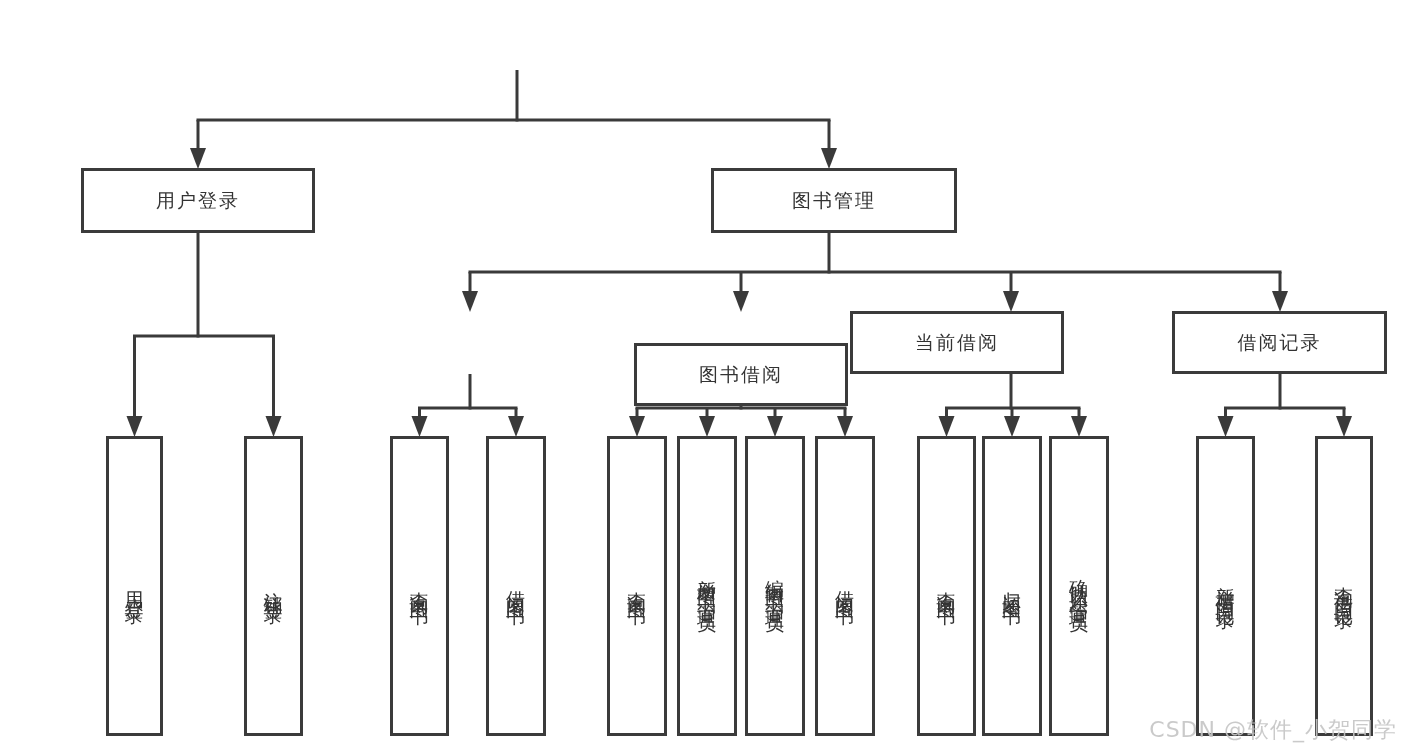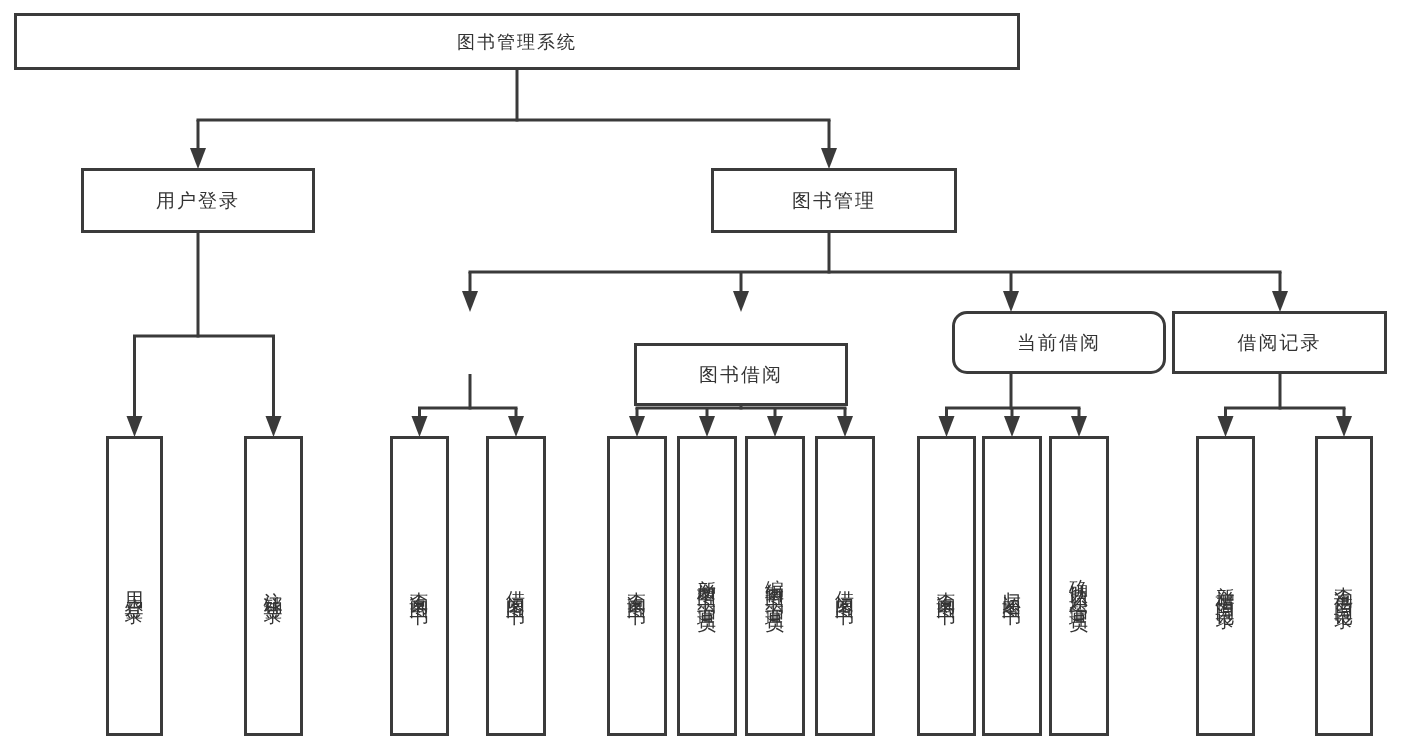--- a/index.html
+++ b/index.html
@@ -125,27 +125,26 @@
     <polygon points="1071,416 1087,416 1079,437"></polygon>
 
     <line x1="1280" y1="374" x2="1280" y2="409.5"></line>
     <line x1="1224" y1="408" x2="1345.5" y2="408"></line>
     <line x1="1225.5" y1="408" x2="1225.5" y2="417"></line>
     <polygon points="1217.5,416 1233.5,416 1225.5,437"></polygon>
     <line x1="1344" y1="408" x2="1344" y2="417"></line>
     <polygon points="1336,416 1352,416 1344,437"></polygon>
   </svg>
 
-  <div class="hbox root" style="left:14px; top:13px; width:1006px; height:57px;">图书管理系统</div>
 
   <div class="hbox" style="left:81px; top:168px; width:234px; height:65px;">用户登录</div>
   <div class="hbox" style="left:711px; top:168px; width:246px; height:65px;">图书管理</div>
 
   <div class="hbox" style="left:634px; top:311px; width:214px; height:63px;margin-top:32px;">图书借阅</div>
-  <div class="hbox" style="left:952px; top:311px; width:214px; height:63px;border-radius:15px;">当前借阅</div>
+  <div class="hbox" style="left:850px; top:311px; width:214px; height:63px;">当前借阅</div>
   <div class="hbox" style="left:1172px; top:311px; width:215px; height:63px;">借阅记录</div>
 
   <div class="vbox" style="left:106px; top:436px; width:57px; height:300px;">
     <span>用户登录</span>
   </div>
   <div class="vbox" style="left:244px; top:436px; width:59px; height:300px;">
     <span>注销登录</span>
   </div>
 
   <div class="vbox" style="left:390px; top:436px; width:59px; height:300px;">
@@ -178,14 +177,15 @@
     <span>确认归还（管理员）</span>
   </div>
 
   <div class="vbox" style="left:1196px; top:436px; width:59px; height:300px;">
     <span>新增借阅记录</span>
   </div>
   <div class="vbox" style="left:1315px; top:436px; width:58px; height:300px;">
     <span>查询借阅记录</span>
   </div>
 
+  <div class="watermark">CSDN @软件_小贺同学</div>
 
 </div>
 
 </body></html>

